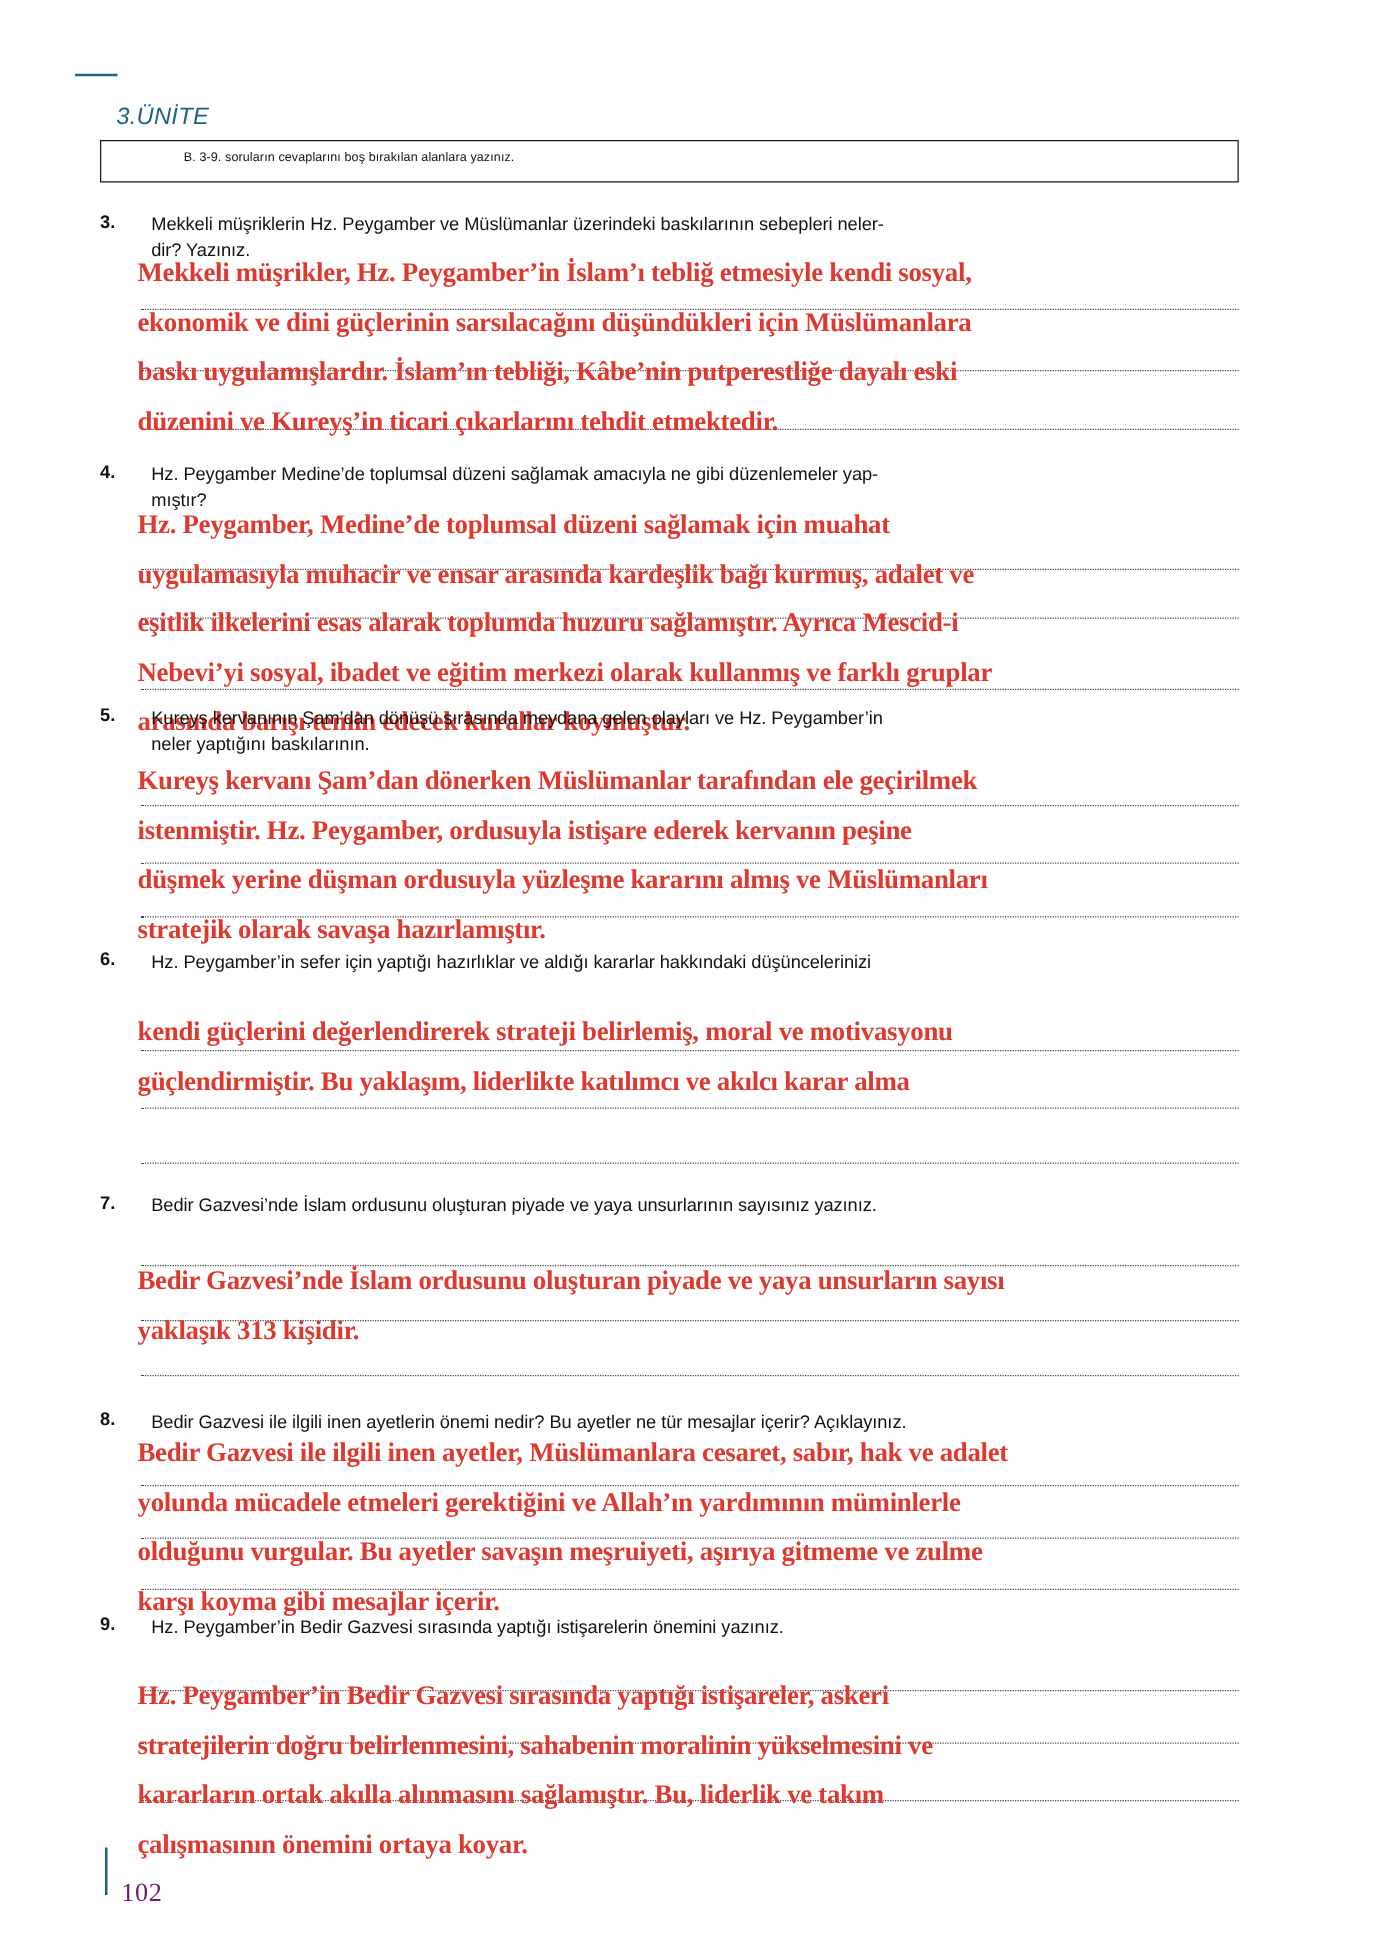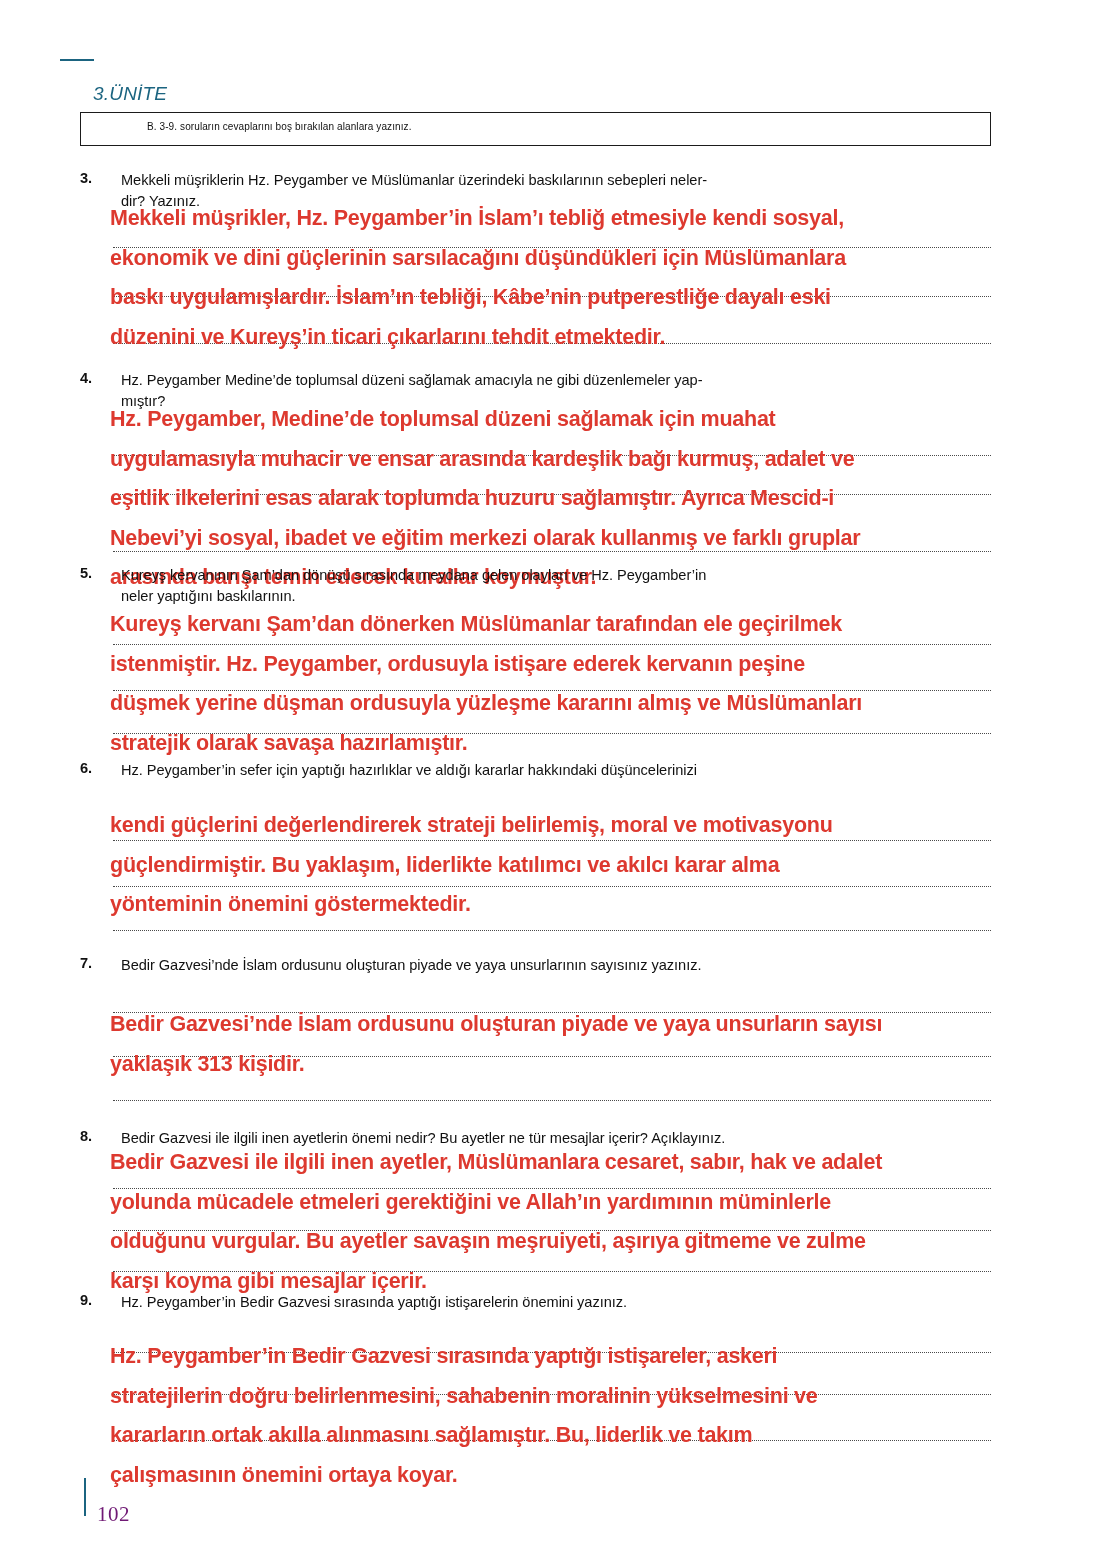--- a/index.html
+++ b/index.html
@@ -115,21 +115,21 @@
     position: absolute;
     left: 110px;
     width: 900px;
     color: #dd392f;
     font-size: 21.5px;
     font-weight: bold;
     letter-spacing: -0.25px;
     line-height: 39.5px;
     font-family: "Liberation Sans", sans-serif;
   }
-  .answer span { display: block; white-space: nowrap; }
+  .answer span { display: block; white-space: nowrap; font-family: Liberation Serif, serif; }
 
   
   .footer-bar {
     position: absolute;
     left: 84px;
     top: 1478px;
     width: 2px;
     height: 38px;
     background: #1b6480;
   }
@@ -222,21 +222,20 @@
     </div>
   </div>
   <div class="rules">
     <div class="rule-line" style="top:840px;"></div>
     <div class="rule-line" style="top:886px;"></div>
     <div class="rule-line" style="top:930px;"></div>
   </div>
   <div class="answer" style="top:806px;">
     <span>kendi güçlerini değerlendirerek strateji belirlemiş, moral ve motivasyonu</span>
     <span>güçlendirmiştir. Bu yaklaşım, liderlikte katılımcı ve akılcı karar alma</span>
-    <span>yönteminin önemini göstermektedir.</span>
   </div>
 
   <div class="question" style="top:955px;">
     <div class="q-num">7.</div>
     <div class="q-text">
       <span>Bedir Gazvesi’nde İslam ordusunu oluşturan piyade ve yaya unsurlarının sayısınız yazınız.</span>
     </div>
   </div>
   <div class="rules">
     <div class="rule-line" style="top:1012px;"></div>

